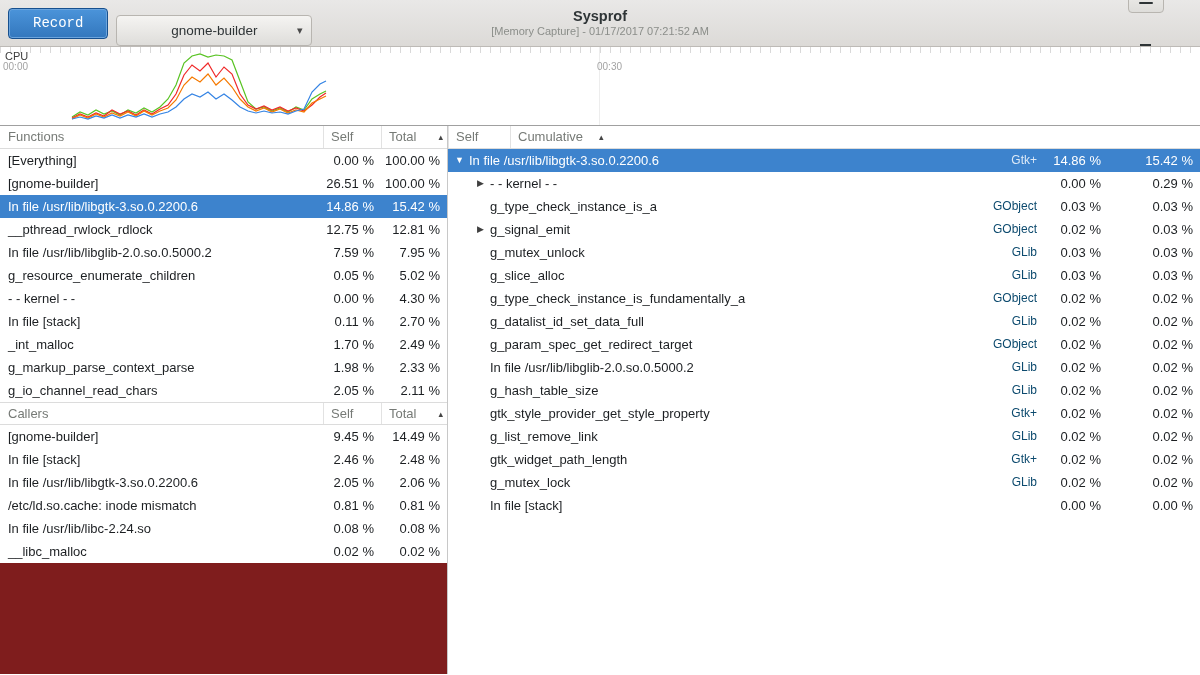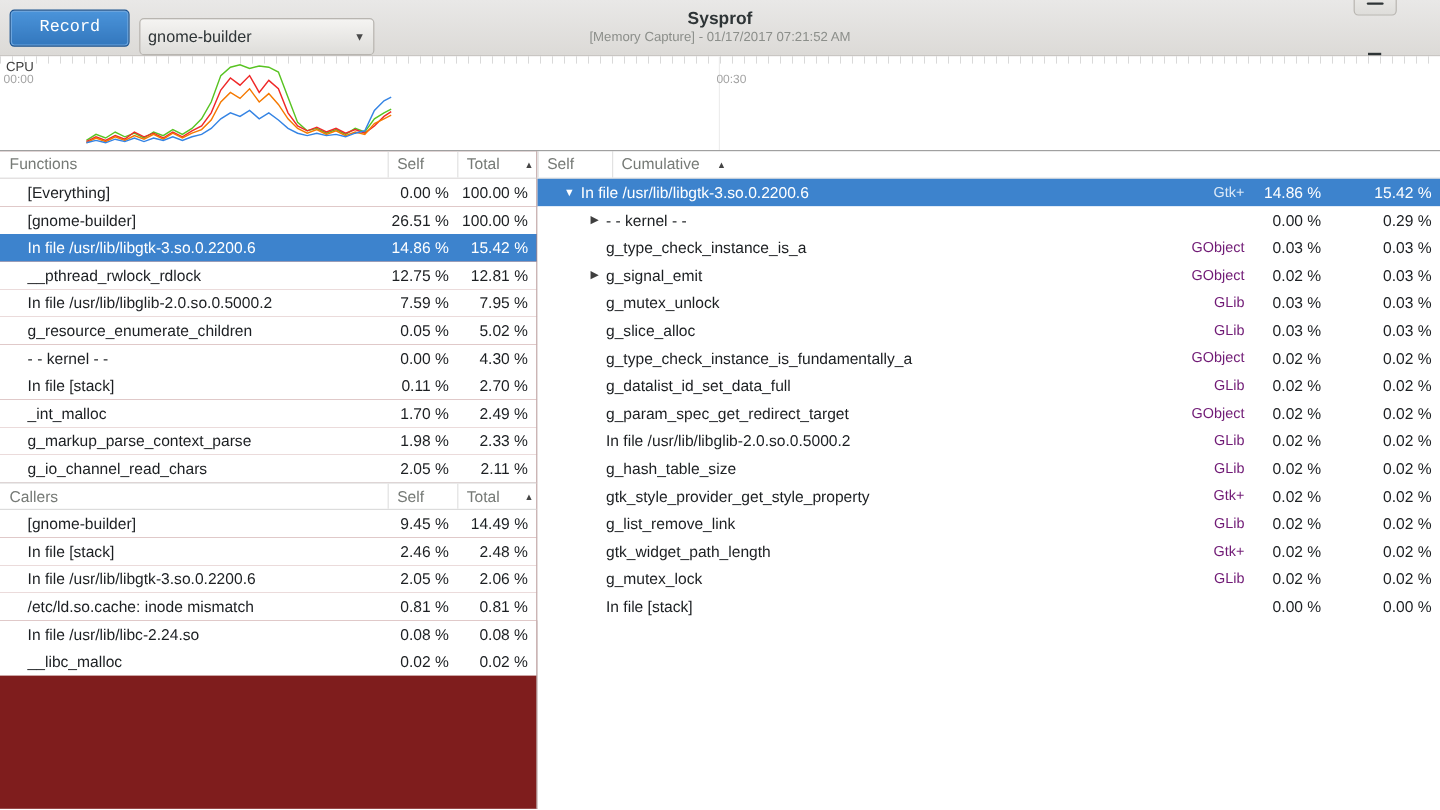--- a/index.html
+++ b/index.html
@@ -11,21 +11,21 @@
     background:linear-gradient(to bottom,#eceb ea,#e8e8e7 0%,#dddcda 100%);
     background:linear-gradient(to bottom,#e9e8e7,#dcdad7);
     border-bottom:1px solid #bdbab6;position:relative;}
   .record-btn{height:31px;padding:0 24px;border-radius:4px;font-size:14px;color:#fff;
     background:linear-gradient(to bottom,#4b94da,#3377bd);
     border:1px solid #17508e;box-shadow:inset 0 0 0 1px #6ba4dd;cursor:default;
     font-family:Liberation Mono, monospace;}
   .process-select{height:31px;width:196px;border-radius:4px;position:relative;
     background:linear-gradient(to bottom,#f5f4f2,#deddda);
     border:1px solid #b8b5b0;font-size:13.5px;color:#2e3436;cursor:default;
-    display:flex;align-items:center;justify-content:flex-start;font-family:inherit;margin-top:15px;}
+    display:flex;align-items:center;justify-content:center;font-family:inherit;margin-top:15px;}
   .combo-arrow{position:absolute;right:9px;top:8px;font-size:11px;color:#4a4a4a;}
   .title-block{position:absolute;left:50%;transform:translateX(-50%);text-align:center;line-height:1.25;}
   .title{font-weight:bold;font-size:14.5px;color:#2e3436;}
   .subtitle{font-size:11px;color:#8b8e8a;}
   .header-right{margin-left:auto;display:flex;align-items:center;gap:14px;flex-direction:column;}
   .samples{font-size:13px;color:#555753;margin-right:6px;}
   .menu-btn{height:31px;width:36px;border-radius:4px;background:linear-gradient(to bottom,#f5f4f2,#deddda);
     border:1px solid #b8b5b0;display:flex;align-items:center;justify-content:center;cursor:default;}
   .hamburger{display:flex;flex-direction:column;gap:3px;}
   .hamburger i{display:block;width:14px;height:2px;background:#2e3436;border-radius:1px;}
@@ -56,32 +56,32 @@
   .hname{flex:1;padding-left:8px;overflow:hidden;white-space:nowrap;}
   .hself{width:58px;padding-left:7px;border-left:1px solid #e2e2e2;}
   .htotal{width:66px;padding-left:7px;border-left:1px solid #e2e2e2;display:flex;
     align-items:center;justify-content:space-between;padding-right:4px;}
   .hself-d{width:62px;padding-left:7px;border-left:1px solid #e2e2e2;}
   .hcum{width:92px;padding-left:7px;border-left:1px solid #e2e2e2;display:flex;
     align-items:center;justify-content:space-between;padding-right:4px;gap:16px;}
   .sortarrow{font-size:9px;color:#454545;}
 
   .rows{flex:0 0 auto;}
-  .trow{display:flex;height:23px;line-height:23px;font-size:13px;color:#1c1f22;background:#fff;padding-left:15px;}
+  .trow{display:flex;height:23px;line-height:23px;font-size:13px;color:#1c1f22;background:#fff;}
   .trow.sel{background:#3d83cd;color:#fff;}
   .cname{flex:1;padding-left:8px;overflow:hidden;white-space:nowrap;}
   .cself{width:58px;text-align:right;padding-right:7px;white-space:nowrap;}
   .ctotal{width:66px;text-align:right;padding-right:7px;white-space:nowrap;}
 
   .expander{width:15px;text-align:center;font-size:9px;color:#3f3f3f;flex:0 0 15px;}
   .trow.sel .expander{color:#fff;}
   .lvl0 .expander{margin-left:4px;}
   .lvl1 .expander{margin-left:25px;}
   .dname{flex:1;padding-left:2px;overflow:hidden;white-space:nowrap;}
-  .cat{color:#701a75;font-size:12px;padding-right:9px;white-space:nowrap;}
+  .cat{color:#0c4a6e;font-size:12px;padding-right:9px;white-space:nowrap;}
   .trow.sel .cat{color:#dce9f7;}
   .dself{width:62px;text-align:right;padding-right:7px;white-space:nowrap;}
   .dcum{width:92px;text-align:right;padding-right:7px;white-space:nowrap;}
 </style>
 </head>
 <body>
 
 <div class="headerbar">
   <button class="record-btn">Record</button>
   <button class="process-select">

